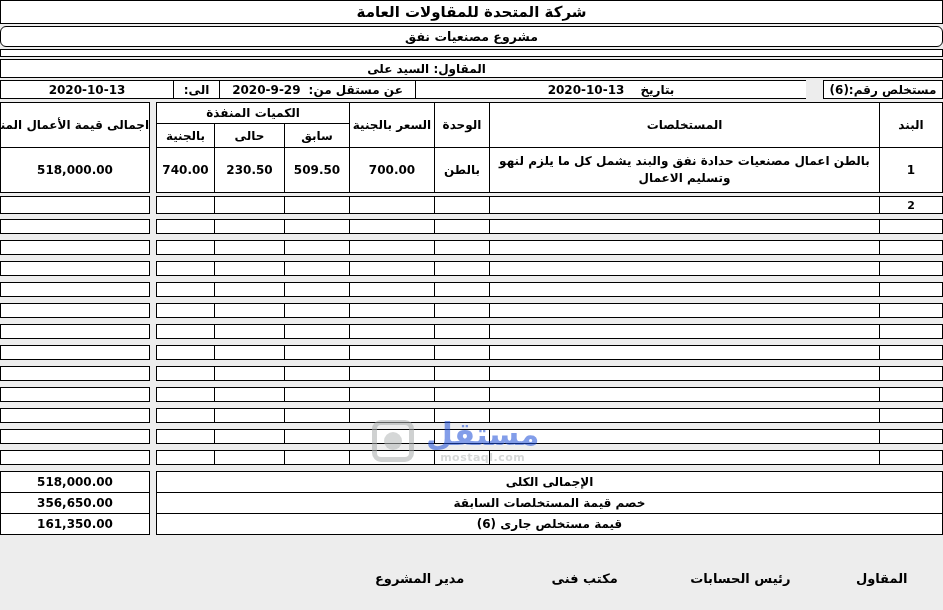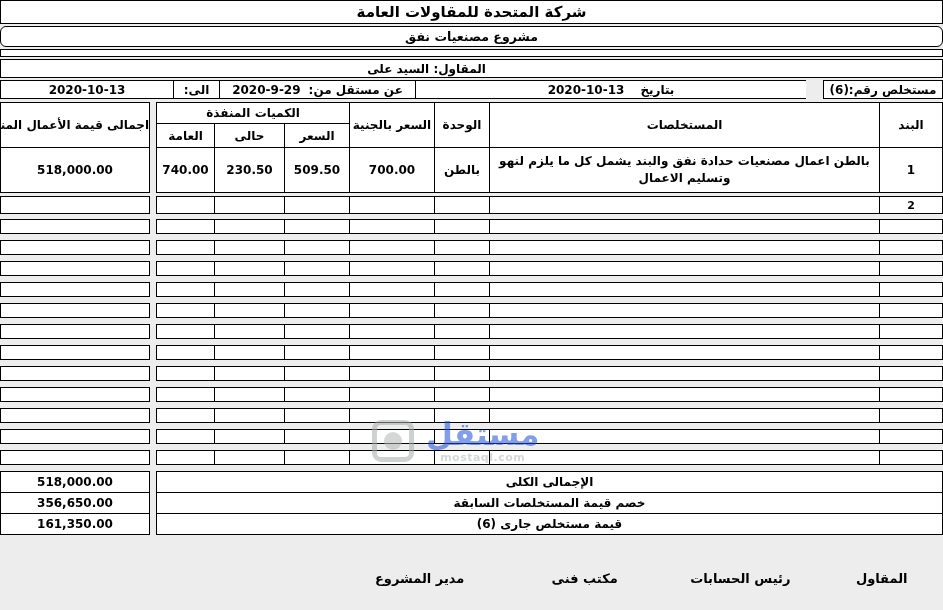--- a/index.html
+++ b/index.html
@@ -119,23 +119,23 @@
       <tr class="hdr1">
         <td class="b" rowspan="2">البند</td>
         <td class="b" rowspan="2">المستخلصات</td>
         <td class="b" rowspan="2">الوحدة</td>
         <td class="b thp" rowspan="2">السعر بالجنية</td>
         <td class="b" colspan="3">الكميات المنفذة</td>
         <td class="sp" rowspan="2"></td>
         <td class="b thv" rowspan="2">اجمالى قيمة الأعمال المنفذة</td>
       </tr>
       <tr class="hdr2">
-        <td class="b">السعر</td>
+        <td class="b">سابق</td>
         <td class="b">حالى</td>
-        <td class="b">العامة</td>
+        <td class="b">بالجنية</td>
       </tr>
       <tr class="dr1">
         <td class="b">1</td>
         <td class="b desc">بالطن اعمال مصنعيات حدادة نفق  والبند يشمل كل ما يلزم لنهو وتسليم الاعمال</td>
         <td class="b">بالطن</td>
         <td class="b">700.00</td>
         <td class="b">509.50</td>
         <td class="b">230.50</td>
         <td class="b">740.00</td>
         <td class="sp"></td>

